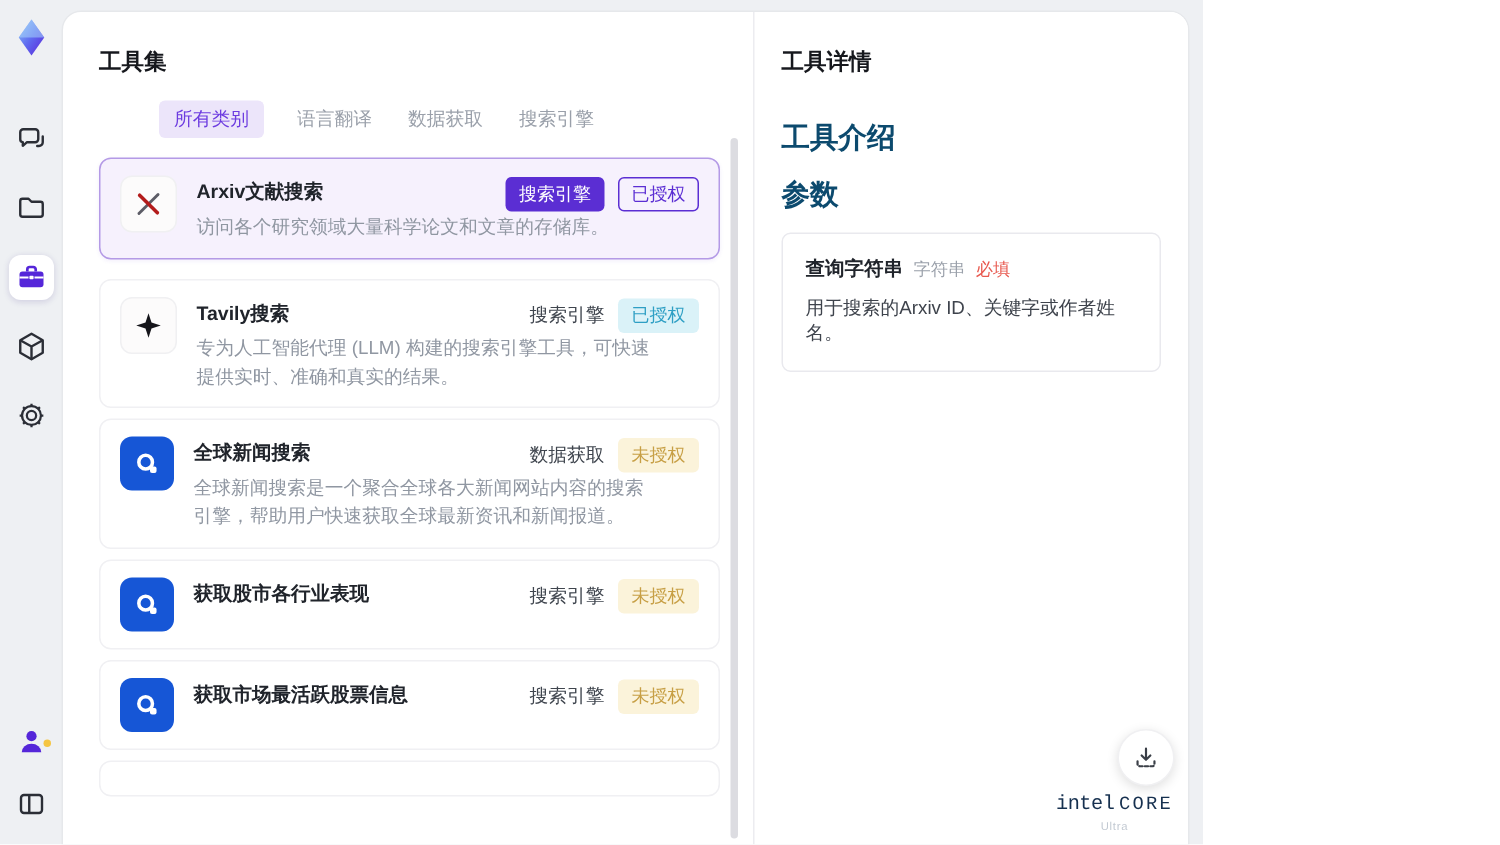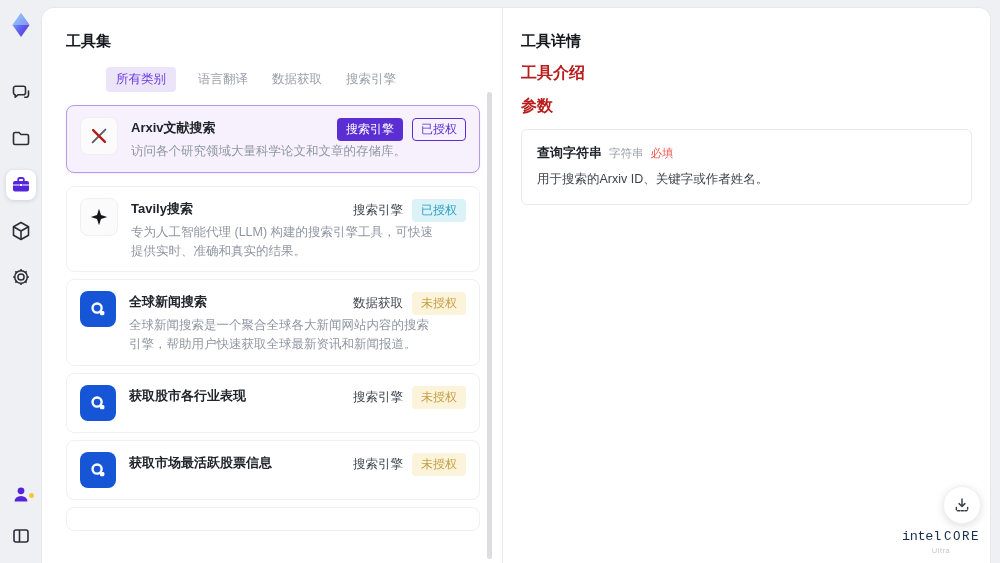--- a/index.html
+++ b/index.html
@@ -1,17 +1,17 @@
 <!DOCTYPE html>
 <html><head>
 <meta charset="utf-8">
 <style>
   html,body{margin:0;padding:0;width:1000px;height:563px;overflow:hidden;
     font-family:"Liberation Sans","DejaVu Sans",sans-serif;}
-  .app{display:flex;width:1000px;height:563px;background:#eef0f3;}
+  .app{display:flex;width:802px;height:563px;background:#eef0f3;}
 
   
   .rail{width:42px;flex:0 0 42px;display:flex;flex-direction:column;align-items:center;
     padding-top:12px;box-sizing:border-box;}
   .logo{width:26px;height:26px;margin-bottom:40px;}
   .rail-nav{display:flex;flex-direction:column;gap:16px;align-items:center;}
   .rail-btn{width:30px;height:30px;display:flex;align-items:center;justify-content:center;
     border-radius:8px;cursor:pointer;}
   .rail-btn.active{background:#fff;box-shadow:0 1px 4px rgba(40,20,120,.15);}
   .rail-spacer{flex:1;}
@@ -44,22 +44,22 @@
   .badge.cat-filled{background:#5b2ed3;color:#fff;}
   .badge.auth-outline{border:1px solid #5b2ed3;color:#5b2ed3;background:transparent;padding:2px 8px;}
   .badge.auth-cyan{background:#daf2f8;color:#2e9fc4;}
   .badge.auth-yellow{background:#fbf3da;color:#c79f45;}
 
   .scroll-thumb{position:absolute;right:10px;top:84px;bottom:4px;width:5px;border-radius:3px;background:#dcdce1;}
 
   
   .details-panel{flex:1;border-left:1px solid #ececf0;box-sizing:border-box;
     padding:16px 18px 0 18px;position:relative;background:#fff;}
-  .details-title{font-size:15px;font-weight:bold;color:#16181d;margin:8px 0 12px 0;}
-  .section-heading{font-size:16px;font-weight:bold;color:#b91c1c;margin:0 0 12px 0;}
+  .details-title{font-size:15px;font-weight:bold;color:#16181d;margin:8px 0 28px 0;}
+  .section-heading{font-size:19px;font-weight:bold;color:#0c4a6e;margin:0 0 12px 0;}
   .info-card{border:1px solid #e9e9ee;border-radius:6px;padding:13px 15px;font-size:12.5px;
     color:#3e434c;line-height:1.6;margin-bottom:24px;background:#fff;}
   .param-card{border:1px solid #e9e9ee;border-radius:6px;padding:14px 15px 16px 15px;background:#fff;}
   .param-head{display:flex;align-items:baseline;gap:7px;}
   .param-name{font-size:13px;font-weight:bold;color:#20242b;}
   .param-type{font-size:11.5px;color:#9aa0aa;}
   .param-required{font-size:11.5px;color:#e8594f;}
   .param-desc{font-size:12.5px;color:#3e434c;margin-top:9px;}
 
   .fab-download{position:absolute;right:9px;bottom:39px;width:36px;height:36px;border-radius:50%;

